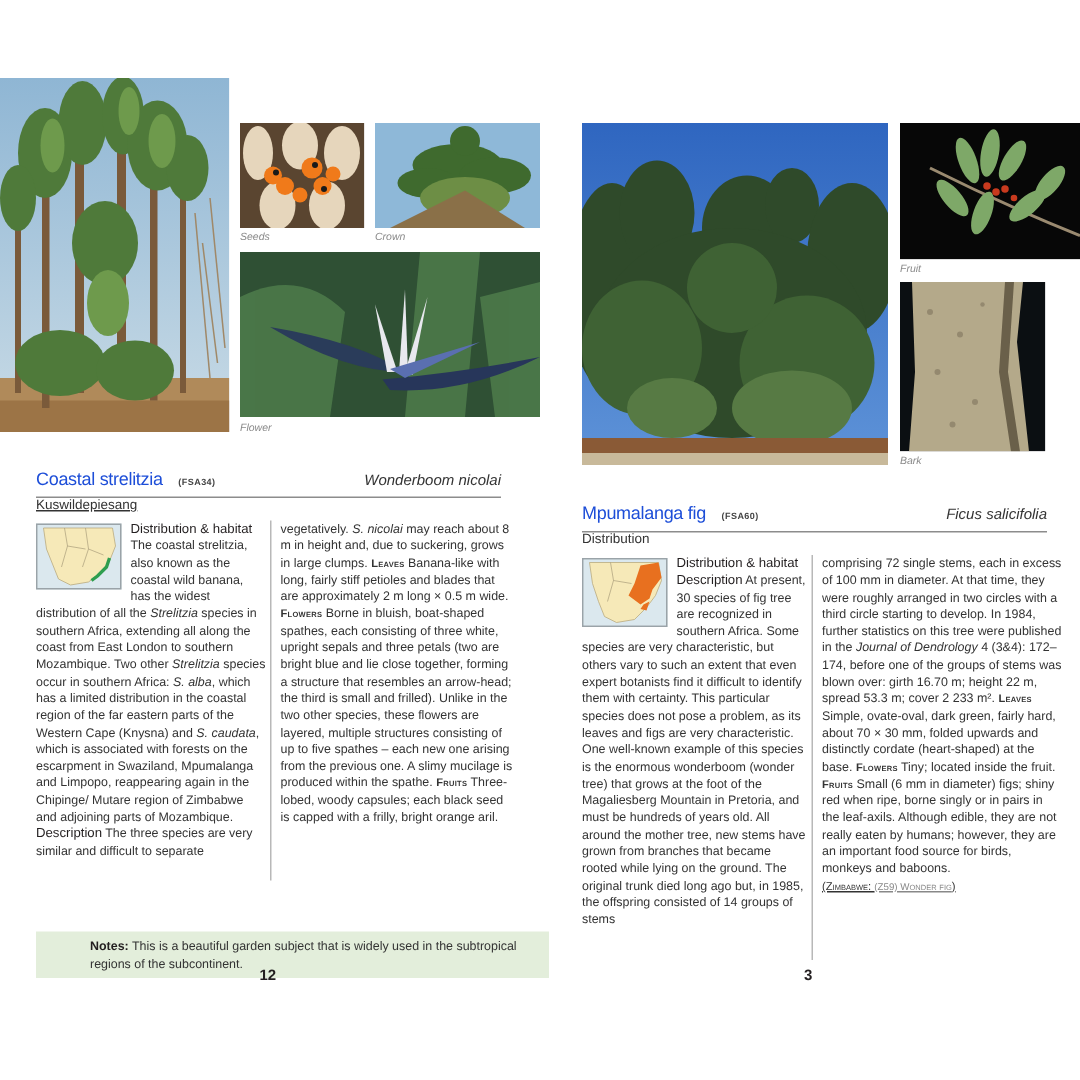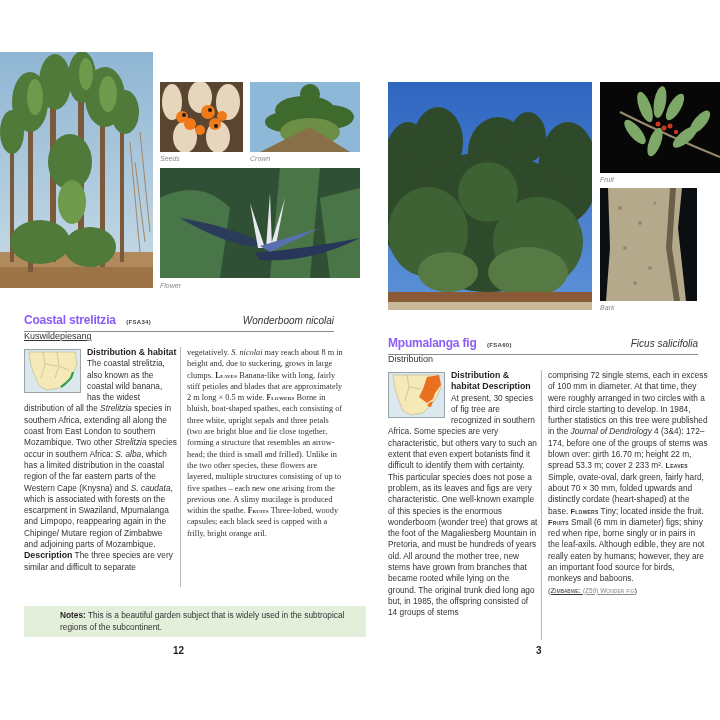--- a/index.html
+++ b/index.html
@@ -9,34 +9,34 @@
   }
   .photo { position: absolute; overflow: hidden; }
   .caption {
     position: absolute; font-size: 7px; font-style: italic; color: #8a8a8a;
     font-family: "Liberation Sans", sans-serif;
   }
   .title-row {
     position: absolute; display: flex; justify-content: space-between; align-items: baseline;
     border-bottom: 1px solid #8c8c8c; padding-bottom: 3px;
   }
-  .common-name { font-size: 12px; font-weight: bold; color: #8b5cf6; letter-spacing: -0.2px; text-align: right; }
+  .common-name { font-size: 12px; font-weight: normal; color: #1d4ed8; letter-spacing: -0.2px; text-align: right; }
   .code { font-size: 6px; font-weight: bold; color: #444; margin-left: 6px; letter-spacing: 0.3px; }
   .sci-name { font-size: 10px; font-style: italic; color: #333; }
   .alt-name { position: absolute; font-size: 9px; color: #333; }
   .col {
     position: absolute; font-size: 8.3px; line-height: 11.3px; color: #333;
     text-align: left;
   }
   .col-right { border-left: 1px solid #b8b8b8; padding-left: 6px; }
   .map {
     float: left; margin: 2px 6px 2px 0; border: 1px solid #9aa3a8; background: #d9e6ec;
     position: relative; overflow: hidden;
   }
-  .lead { font-weight: bold; color: #231f20; font-size: 8.8px; }
+  .lead { font-weight: normal; color: #231f20; font-size: 8.8px; }
   .sc { font-variant: small-caps; font-weight: bold; font-size: 7.4px; color: #333; letter-spacing: 0.2px; }
   .notes {
     position: absolute; background: #e3eedb; font-size: 8.3px; line-height: 11.5px; color: #333;
     padding: 4px 6px;
   }
   .notes b { color: #231f20; }
   .page-num { position: absolute; font-size: 10px; font-weight: bold; color: #231f20; text-align: center; }
   .zim { font-variant: small-caps; color: #333; font-size: 7.5px; }
   .zim span { color: #888; font-size: 6.5px; text-decoration: underline; }
 </style>
@@ -172,25 +172,25 @@
             <path d="M32 2 L34 16 L44 20"></path>
             <path d="M20 14 L16 28"></path>
           <path d="M34 16 L30 28"></path>
         </g>
         <path d="M48 22 L46 28 L40 34 L36 37" stroke="#2e9e4f" stroke-width="2.2" fill="none"></path>
       </svg>
     </div>
     <span class="lead">Distribution &amp; habitat</span><span> The coastal strelitzia, also known as the coastal wild banana, has the widest distribution of all the </span><i>Strelitzia</i><span> species in southern Africa, extending all along the coast from East London to southern Mozambique. Two other </span><i>Strelitzia</i><span> species occur in southern Africa: </span><i>S. alba</i><span>, which has a limited distribution in the coastal region of the far eastern parts of the Western Cape (Knysna) and </span><i>S. caudata</i><span>, which is associated with forests on the escarpment in Swaziland, Mpumalanga and Limpopo, reappearing again in the Chipinge/ Mutare region of Zimbabwe and adjoining parts of Mozambique.</span><br><span class="lead">Description</span><span> The three species are very similar and difficult to separate</span>
   </div>
 
-  <div class="col col-right" style="left:180px;top:347px;width:156px;height:240px;font-family:Liberation Serif, serif;">
+  <div class="col col-right" style="left:180px;top:347px;width:156px;height:240px;">
     <span>vegetatively. </span><i>S. nicolai</i><span> may reach about 8 m in height and, due to suckering, grows in large clumps. </span><span class="sc">Leaves</span><span> Banana-like with long, fairly stiff petioles and blades that are approximately 2 m long × 0.5 m wide. </span><span class="sc">Flowers</span><span> Borne in bluish, boat-shaped spathes, each consisting of three white, upright sepals and three petals (two are bright blue and lie close together, forming a structure that resembles an arrow-head; the third is small and frilled). Unlike in the two other species, these flowers are layered, multiple structures consisting of up to five spathes – each new one arising from the previous one. A slimy mucilage is produced within the spathe. </span><span class="sc">Fruits</span><span> Three-lobed, woody capsules; each black seed is capped with a frilly, bright orange aril.</span>
   </div>
 
-  <div class="notes" style="left:24px;top:606px;width:300px;padding-left:36px;">
+  <div class="notes" style="left:24px;top:621px;width:300px;padding-left:36px;">
     <b>Notes:</b><span> This is a beautiful garden subject that is widely used in the subtropical regions of the subcontinent.</span>
   </div>
 
   <div class="page-num" style="left:173px;top:645px;">12</div>
 </div>
 
 <div>
 
   <div class="photo" style="left:388px;top:82px;width:204px;height:228px;">
     <svg width="204" height="228">

